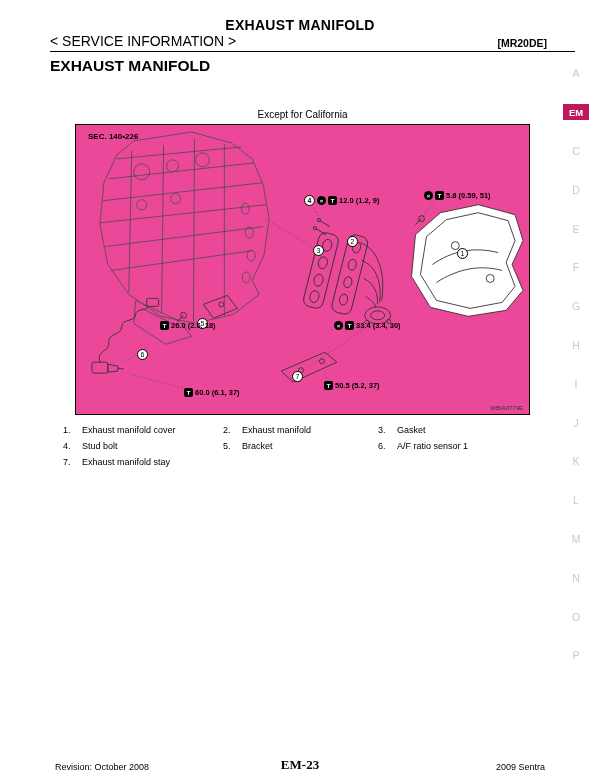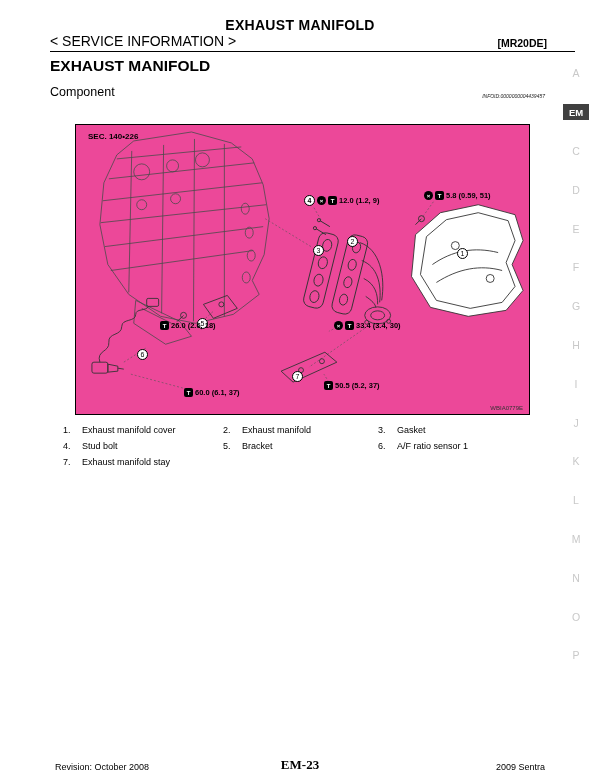--- a/index.html
+++ b/index.html
@@ -34,46 +34,43 @@
   .sym-x { border-radius:50%; }
   .sym-t { border-radius:2px; }
   .legend { position:absolute; top:417px; left:63px; width:482px; display:grid;
     grid-template-columns:160px 155px 1fr; row-gap:6px; font-size:9px; }
   .legend-item { display:flex; gap:9px; }
   .legend-num { width:10px; flex:none; }
   .tabs { position:absolute; top:46px; right:8px; width:32px; display:flex;
     flex-direction:column; align-items:center; }
   .tab { height:38.8px; display:flex; align-items:center; justify-content:center;
     font-size:10.5px; color:#c9c9c9; }
-  .tab-box { background:#404040; color:#fff; font-weight:bold; font-size:9.5px; width:26px;
+  .tab-box { background:#be185d; color:#fff; font-weight:bold; font-size:9.5px; width:26px;
     height:16px; display:flex; align-items:center; justify-content:center; }
   .footer-revision { position:absolute; left:55px; top:754px; font-size:9px;text-align:center; }
   .footer-page { position:absolute; left:0; width:100%; text-align:center; top:749px;
     font-size:13px; font-weight:bold;font-family:Liberation Serif, serif; }
   .footer-model { position:absolute; right:55px; top:754px; font-size:9px; }
 </style>
 </head>
 <body>
 
 <div class="page">
 
   <div class="header-title">EXHAUST MANIFOLD</div>
 
   <div class="header-row">
     <span class="service-info">&lt; SERVICE INFORMATION &gt;</span>
     <span class="engine-code">[MR20DE]</span>
   </div>
 
   <div class="section-heading">EXHAUST MANIFOLD</div>
 
-  <div class="component-row">
-    <span class="component-label">Component</span>
-    <span class="infoid">INFOID:0000000004439457</span>
-  </div>
-
+
+  <div class="fig-caption">Except for California</div>
 
   <div class="figure-box">
     <svg viewBox="0 0 455 290" preserveAspectRatio="none">
       <g stroke="#4a4a4a" fill="none" stroke-width="0.8" stroke-linejoin="round">
         <path d="M58,16 L116,7 L156,18 L177,34 L188,60 L194,94 L189,130 L177,156 L184,170 L158,190 L120,199 L85,192 L53,170 L32,140 L24,100 L28,58 L41,30 Z"></path>
         <path d="M41,34 L166,22"></path>
         <path d="M33,54 L179,38"></path>
         <path d="M27,76 L187,58"></path>
         <path d="M25,98 L191,80"></path>
         <path d="M29,122 L188,102"></path>

